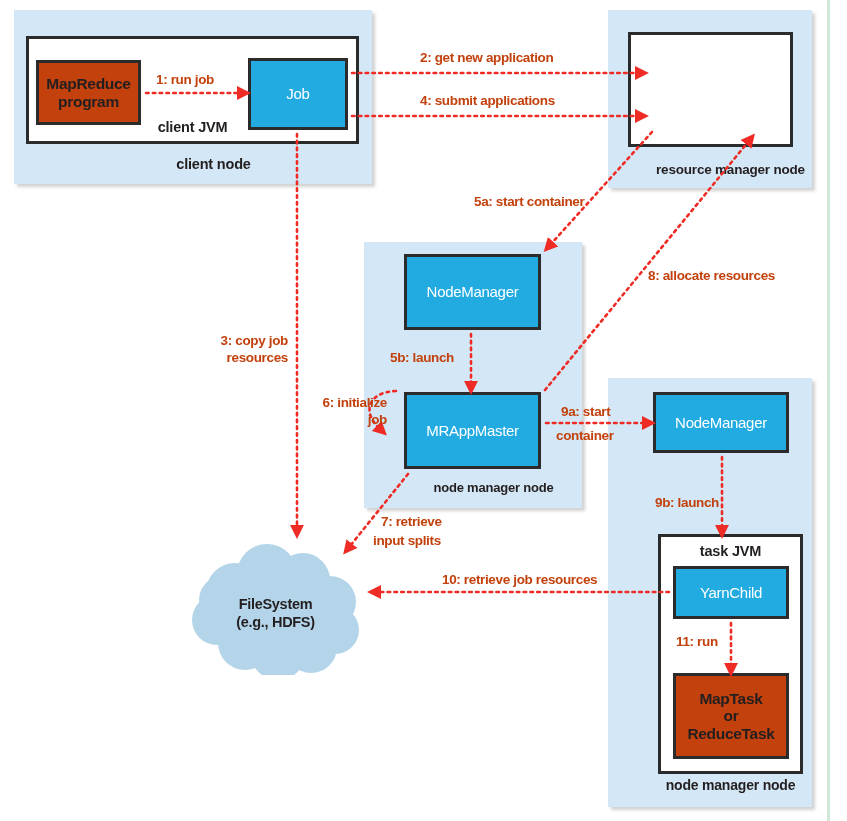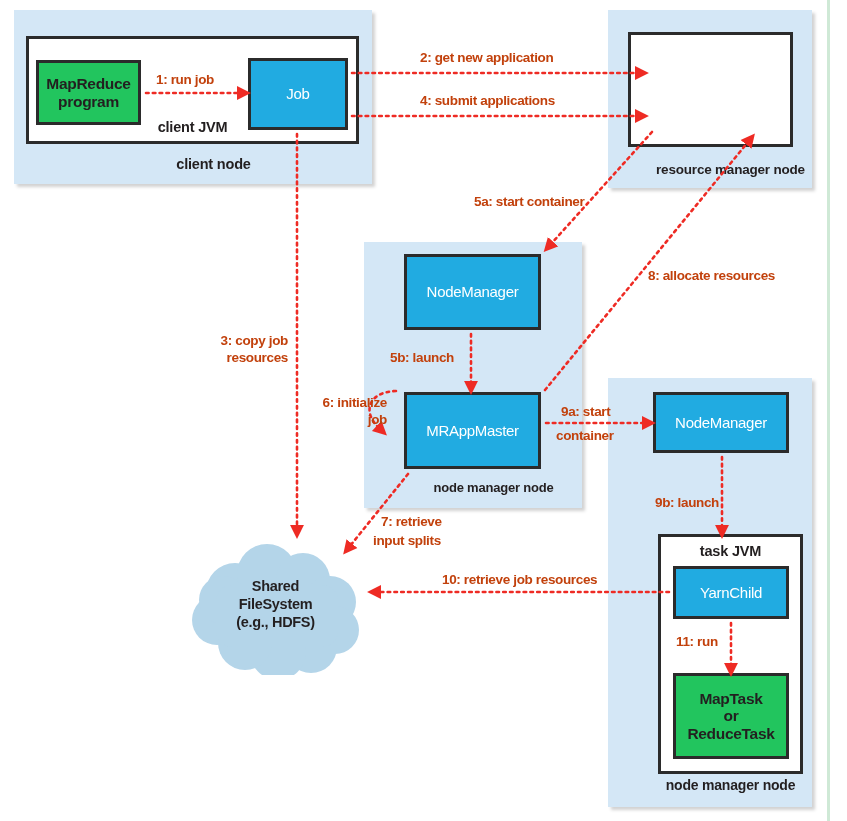--- a/index.html
+++ b/index.html
@@ -75,21 +75,21 @@
     line-height: 1.14;
   }
   .comp.blue {
     background: #21abe1;
     color: #ffffff;
     font-size: 15px;
     font-weight: normal;
     letter-spacing: -0.3px;
   }
   .comp.orange {
-    background: #22c55e;
+    background: #c2410c;
     color: #231f20;
     font-size: 15.5px;
     font-weight: bold;
     letter-spacing: -0.3px;
   }
 
   
   .cloud-wrap {
     position: absolute;
   }
@@ -195,21 +195,20 @@
         <circle cx="147" cy="62" r="26"></circle>
         <circle cx="152" cy="90" r="24"></circle>
         <circle cx="128" cy="107" r="26"></circle>
         <circle cx="95" cy="112" r="28"></circle>
         <circle cx="62" cy="103" r="27"></circle>
         <circle cx="34" cy="80" r="25"></circle>
         <circle cx="40" cy="60" r="24"></circle>
         <rect x="33" y="45" width="122" height="62" rx="16"></rect>
       </g>
     </svg>
-    <div class="cloud-text" style="top:38px;">Shared</div>
     <div class="cloud-text" style="top:56px;">FileSystem</div>
     <div class="cloud-text" style="top:74px;">(e.g., HDFS)</div>
   </div>
 
   <svg id="svg-layer">
     <defs>
       <marker id="ah" markerWidth="7" markerHeight="7" refX="1.2" refY="3.0" orient="auto" markerUnits="strokeWidth">
         <path d="M0,0.3 L0,5.7 L5.4,3.0 z" fill="#ee2b24"></path>
       </marker>
     </defs>

